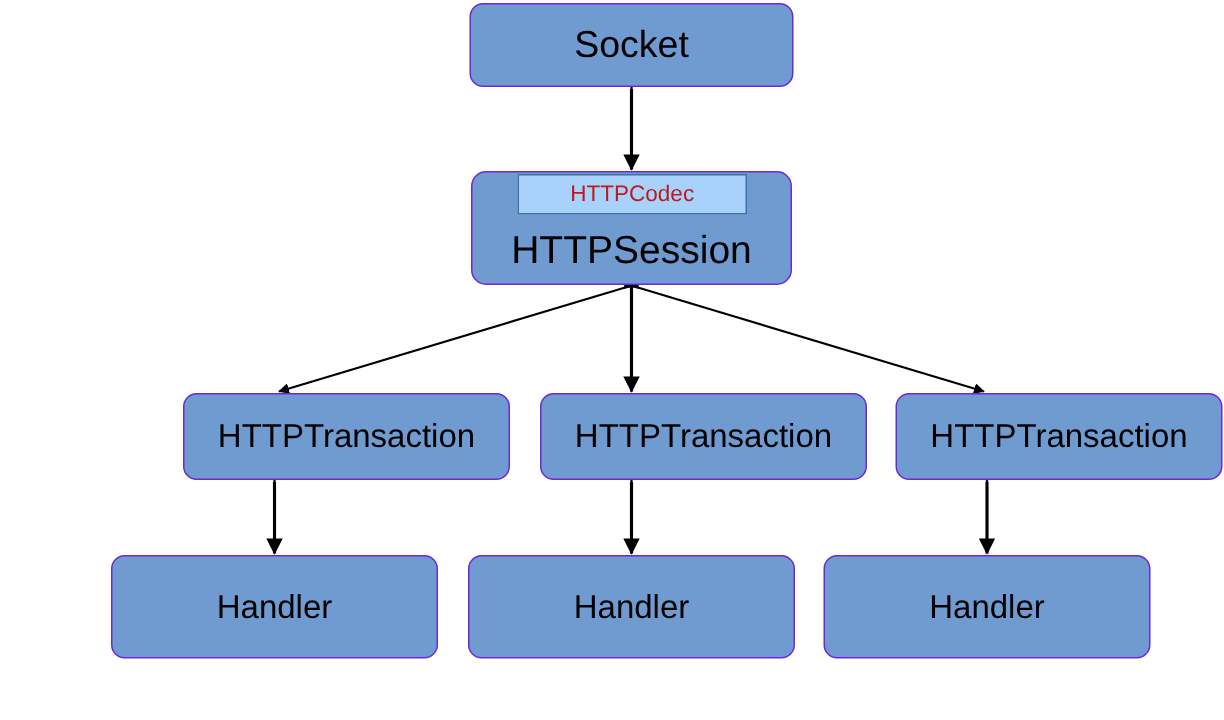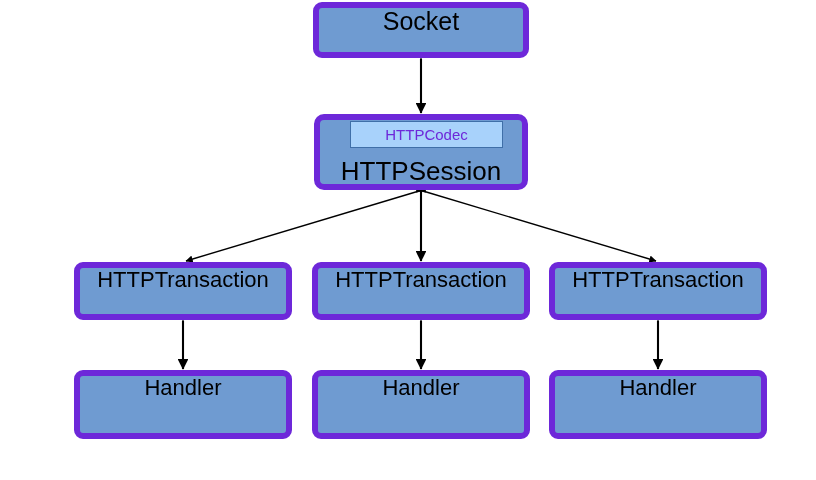--- a/index.html
+++ b/index.html
@@ -23,24 +23,25 @@
     left: 0;
     top: 0;
     width: 816px;
     height: 480px;
     pointer-events: none;
   }
   .node {
     position: absolute;
     box-sizing: border-box;
     background: #6f9bd1;
-    border: 6px solid #6d28d9;
+    border: 1px solid #6d28d9;
     border-radius: 9px;
     color: #000000;
     display: flex;
+    align-items: center;
     justify-content: center;
     text-align: center;
     line-height: 1.05;
     white-space: nowrap;
     z-index: 2;
   }
   .node-label {
     display: block;
   }
   
@@ -80,30 +81,31 @@
     width: 153px;
     height: 27px;
     box-sizing: border-box;
     background: #a8d2fb;
     border: 1px solid #3f6fa8;
     border-radius: 0;
     display: flex;
     align-items: center;
     justify-content: center;
     font-size: 15px;
-    color: #6d28d9;
+    color: #b91c1c;
     white-space: nowrap;
     z-index: 3;
   }
   
   .node-transaction {
     top: 262px;
     width: 218px;
     height: 58px;
     font-size: 22px;
+    margin-left: 48px;
   }
   #node-transaction-0 { left: 74px; }
   #node-transaction-1 { left: 312px; }
   #node-transaction-2 { left: 549px; }
   
   .node-handler {
     top: 370px;
     width: 218px;
     height: 69px;
     font-size: 22px;

